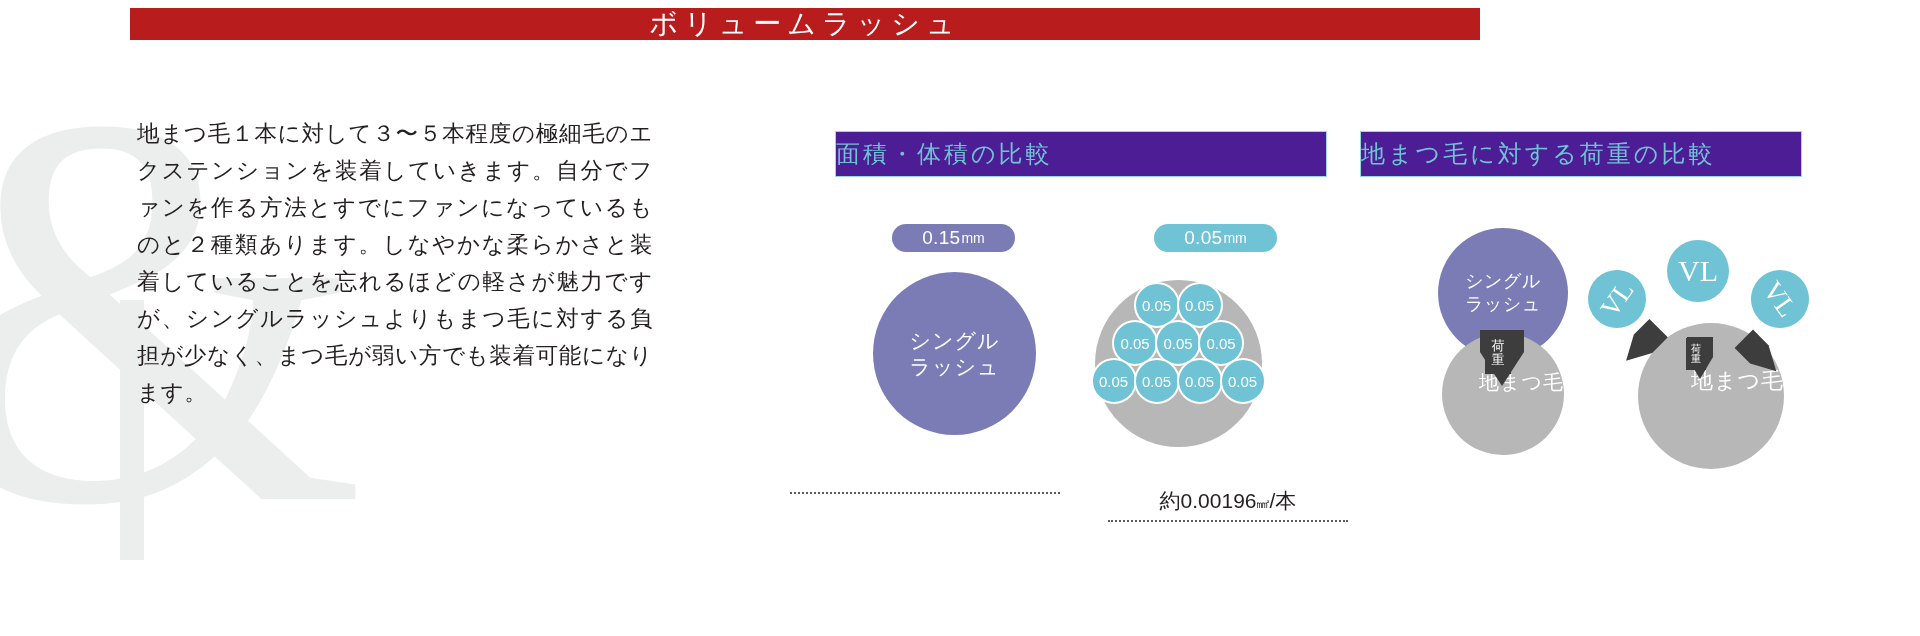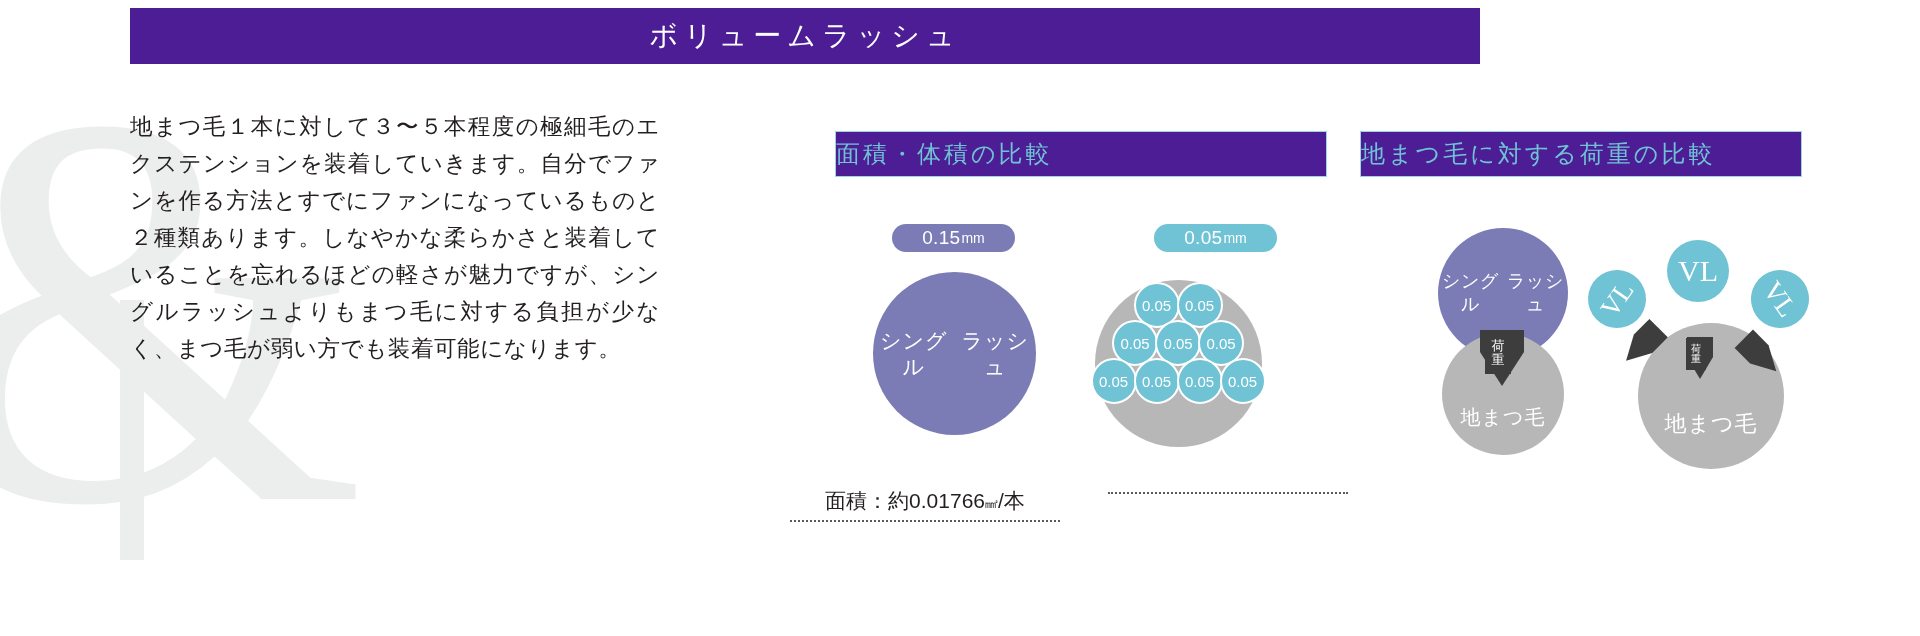--- a/index.html
+++ b/index.html
@@ -28,22 +28,22 @@
     left:120px;top:300px;
     width:24px;height:260px;
     background:#eceded;
     z-index:0;
   }
 
   
   .header-bar{
     position:absolute;
     left:130px;top:8px;
-    width:1350px;height:56px;
-    background:#4c1d95;
+    width:1350px;height:32px;
+    background:#b91c1c;
     display:flex;align-items:center;justify-content:center;
     z-index:2;
   }
   .header-title{
     color:#ffffff;
     font-size:28px;
     letter-spacing:6px;
     font-weight:400;
   }
 
@@ -52,21 +52,21 @@
     position:absolute;
     left:130px;top:108px;
     width:530px;
     z-index:3;
     font-size:22.5px;
     line-height:37px;
     color:#231f20;
     letter-spacing:0.6px;
     text-align:justify;
   }
-  .intro-text p{margin:0;}
+  .intro-text p{margin:7px;}
 
   
   .panel-title-box{
     position:absolute;
     border:1.5px solid #9fd5e0;
     background:#4c1d95;
     display:flex;align-items:center;justify-content:flex-start;
     z-index:3;
   }
   .panel-title-box span{
@@ -89,21 +89,21 @@
   }
   .pill .num{font-size:19px;letter-spacing:.3px;}
   .pill .unit{font-size:14px;margin-left:1px;}
   #pill-015{left:892px;top:224px;width:123px;background:#7b7cb5;}
   #pill-005{left:1154px;top:224px;width:123px;background:#6fc3d4;}
 
   
   .circle{
     position:absolute;border-radius:50%;
     display:flex;align-items:center;justify-content:center;
-    flex-direction:row;
+    flex-direction:column;
     color:#fff;z-index:4;
     text-align:center;
   }
   #mid-single-circle{
     left:873px;top:272px;width:163px;height:163px;
     background:#7b7cb5;
     font-size:21px;line-height:26px;letter-spacing:1px;
   }
 
   
@@ -219,27 +219,27 @@
     <div class="mini" style="left: 1112px; top: 320px;">0.05</div>
     <div class="mini" style="left: 1155px; top: 320px;">0.05</div>
     <div class="mini" style="left: 1198px; top: 320px;">0.05</div>
     <div class="mini" style="left: 1090.5px; top: 358px;">0.05</div>
     <div class="mini" style="left: 1133.5px; top: 358px;">0.05</div>
     <div class="mini" style="left: 1176.5px; top: 358px;">0.05</div>
     <div class="mini" style="left: 1219.5px; top: 358px;">0.05</div>
   </div>
 
 <div class="caption" id="cap-left">
+  <div class="dots"></div>
+</div>
+
+<div class="caption" id="cap-right">
   <div class="line1">
-    <span>面積：約0.01766</span><span class="sm">㎟</span><span>/本</span>
-  </div>
-  <div class="dots"></div>
-</div>
-
-<div class="caption" id="cap-right">
+    <span>約0.00196</span><span class="sm">㎟</span><span>/本</span>
+  </div>
   <div class="dots"></div>
 </div>
 
 <div class="circle" id="r-single">
   <div>シングル</div>
   <div>ラッシュ</div>
 </div>
 <div class="circle" id="r-natural-1">
   <div>地まつ毛</div>
 </div>

